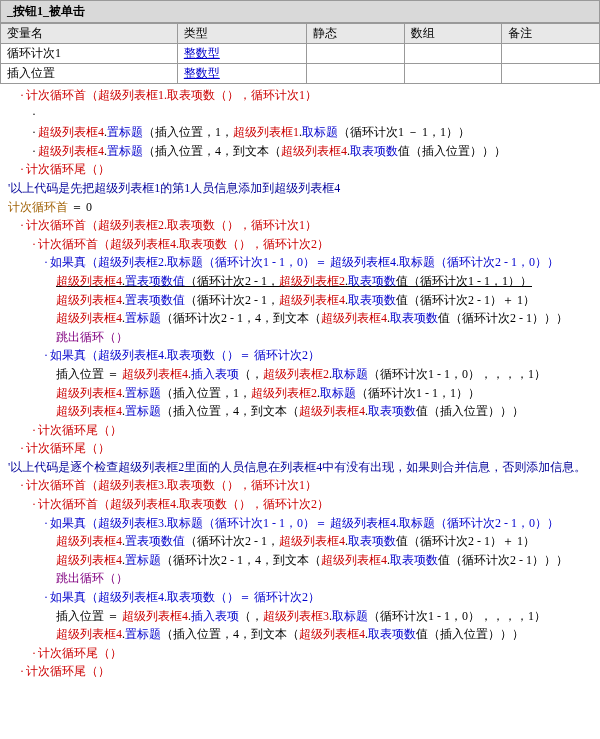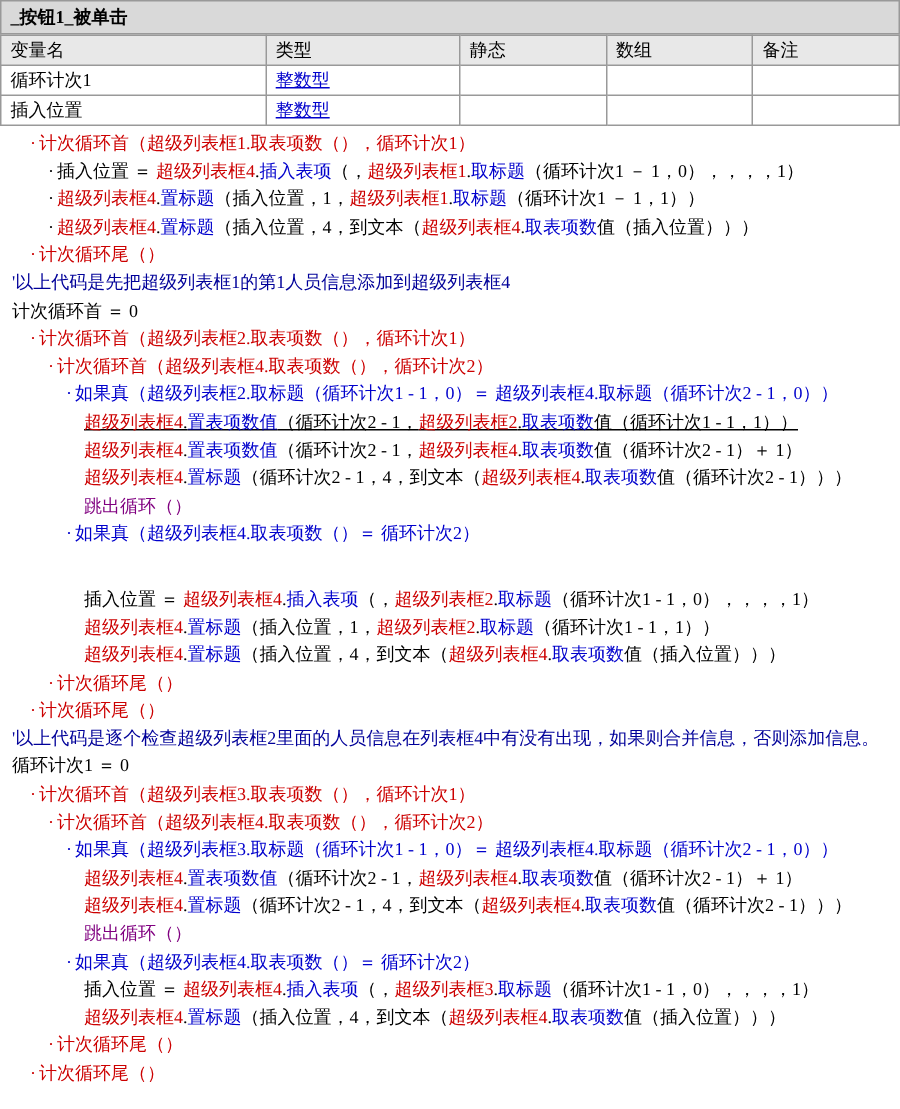--- a/index.html
+++ b/index.html
@@ -86,42 +86,41 @@
         <td style="color: rgb(0, 0, 204); text-decoration: underline;">整数型</td>
         <td></td>
         <td></td>
         <td></td>
       </tr>
     </tbody>
 </table>
 
 <div class="code-area" id="code-area">
 <div class="line indent1" style="color: rgb(204, 0, 0);"><span style="margin-right: 2px; color: rgb(204, 0, 0);">·</span><span>计次循环首（超级列表框1.取表项数（），循环计次1）</span></div>
-    <div class="line indent2" style="color: rgb(0, 0, 0);"><span style="margin-right: 2px; color: rgb(0, 0, 0);">·</span><span>插入位置 ＝ <span style="color:#c00">超级列表框4</span>.<span style="color:#00c">插入表项</span>（，<span style="color:#c00">超级列表框1</span>.<span style="color:#00c">取标题</span>（循环计次1 － 1，0），，，，1）</span></div>
+    <div class="line indent2" style="color: rgb(0, 0, 0);"><span style="margin-right: 2px; color: rgb(0, 0, 0);">·</span></div>
     <div class="line indent2" style="color: rgb(0, 0, 0);"><span style="margin-right: 2px; color: rgb(0, 0, 0);">·</span><span><span style="color:#c00">超级列表框4</span>.<span style="color:#00c">置标题</span>（插入位置，1，<span style="color:#c00">超级列表框1</span>.<span style="color:#00c">取标题</span>（循环计次1 － 1，1））</span></div>
     <div class="line indent2" style="color: rgb(0, 0, 0);"><span style="margin-right: 2px; color: rgb(0, 0, 0);">·</span><span><span style="color:#c00">超级列表框4</span>.<span style="color:#00c">置标题</span>（插入位置，4，到文本（<span style="color:#c00">超级列表框4</span>.<span style="color:#00c">取表项数</span>值（插入位置）））</span></div>
     <div class="line indent1" style="color: rgb(204, 0, 0);"><span style="margin-right: 2px; color: rgb(204, 0, 0);">·</span><span>计次循环尾（）</span></div>
     <div class="line indent0" style="color: rgb(0, 0, 153);"><span>'以上代码是先把超级列表框1的第1人员信息添加到超级列表框4</span></div>
-    <div class="line indent0" style="color: rgb(0, 0, 0);"><span><span style="color:#000000">计次循环首</span> ＝ 0</span></div>
+    <div class="line indent0" style="color: rgb(0, 0, 0);"><span><span style="color:#a16207">计次循环首</span> ＝ 0</span></div>
     <div class="line indent1" style="color: rgb(204, 0, 0);"><span style="margin-right: 2px; color: rgb(204, 0, 0);">·</span><span>计次循环首（超级列表框2.取表项数（），循环计次1）</span></div>
     <div class="line indent2" style="color: rgb(204, 0, 0);"><span style="margin-right: 2px; color: rgb(204, 0, 0);">·</span><span>计次循环首（超级列表框4.取表项数（），循环计次2）</span></div>
     <div class="line indent3" style="color: rgb(0, 0, 204);"><span style="margin-right: 2px; color: rgb(0, 0, 204);">·</span><span>如果真（超级列表框2.取标题（循环计次1 - 1，0）＝ 超级列表框4.取标题（循环计次2 - 1，0））</span></div>
     <div class="line indent4" style="color: rgb(0, 0, 0); text-decoration: underline;"><span><span style="color:#c00">超级列表框4</span>.<span style="color:#00c">置表项数值</span>（循环计次2 - 1，<span style="color:#c00">超级列表框2</span>.<span style="color:#00c">取表项数</span>值（循环计次1 - 1，1））</span></div>
     <div class="line indent4" style="color: rgb(0, 0, 0);"><span><span style="color:#c00">超级列表框4</span>.<span style="color:#00c">置表项数值</span>（循环计次2 - 1，<span style="color:#c00">超级列表框4</span>.<span style="color:#00c">取表项数</span>值（循环计次2 - 1）＋ 1）</span></div>
     <div class="line indent4" style="color: rgb(0, 0, 0);"><span><span style="color:#c00">超级列表框4</span>.<span style="color:#00c">置标题</span>（循环计次2 - 1，4，到文本（<span style="color:#c00">超级列表框4</span>.<span style="color:#00c">取表项数</span>值（循环计次2 - 1）））</span></div>
     <div class="line indent4" style="color: rgb(128, 0, 128);"><span>跳出循环（）</span></div>
     <div class="line indent3" style="color: rgb(0, 0, 0);"><span></span></div>
     <div class="line indent3" style="color: rgb(0, 0, 204);"><span style="margin-right: 2px; color: rgb(0, 0, 204);">·</span><span>如果真（超级列表框4.取表项数（）＝ 循环计次2）</span></div>
-    <div class="line indent4" style="color: rgb(0, 0, 0); margin-top: 25px;"><span>插入位置 ＝ <span style="color:#c00">超级列表框4</span>.<span style="color:#00c">插入表项</span>（，<span style="color:#c00">超级列表框2</span>.<span style="color:#00c">取标题</span>（循环计次1 - 1，0），，，，1）</span></div>
+    <div class="line indent4" style="color: rgb(0, 0, 0);"><span>插入位置 ＝ <span style="color:#c00">超级列表框4</span>.<span style="color:#00c">插入表项</span>（，<span style="color:#c00">超级列表框2</span>.<span style="color:#00c">取标题</span>（循环计次1 - 1，0），，，，1）</span></div>
     <div class="line indent4" style="color: rgb(0, 0, 0);"><span><span style="color:#c00">超级列表框4</span>.<span style="color:#00c">置标题</span>（插入位置，1，<span style="color:#c00">超级列表框2</span>.<span style="color:#00c">取标题</span>（循环计次1 - 1，1））</span></div>
     <div class="line indent4" style="color: rgb(0, 0, 0);"><span><span style="color:#c00">超级列表框4</span>.<span style="color:#00c">置标题</span>（插入位置，4，到文本（<span style="color:#c00">超级列表框4</span>.<span style="color:#00c">取表项数</span>值（插入位置）））</span></div>
     <div class="line indent2" style="color: rgb(204, 0, 0);"><span style="margin-right: 2px; color: rgb(204, 0, 0);">·</span><span>计次循环尾（）</span></div>
     <div class="line indent1" style="color: rgb(204, 0, 0);"><span style="margin-right: 2px; color: rgb(204, 0, 0);">·</span><span>计次循环尾（）</span></div>
     <div class="line indent0" style="color: rgb(0, 0, 153);"><span>'以上代码是逐个检查超级列表框2里面的人员信息在列表框4中有没有出现，如果则合并信息，否则添加信息。</span></div>
-    <div class="line indent0" style="color: rgb(0, 0, 0);"><span>循环计次1 ＝ 0</span></div>
     <div class="line indent1" style="color: rgb(204, 0, 0);"><span style="margin-right: 2px; color: rgb(204, 0, 0);">·</span><span>计次循环首（超级列表框3.取表项数（），循环计次1）</span></div>
     <div class="line indent2" style="color: rgb(204, 0, 0);"><span style="margin-right: 2px; color: rgb(204, 0, 0);">·</span><span>计次循环首（超级列表框4.取表项数（），循环计次2）</span></div>
     <div class="line indent3" style="color: rgb(0, 0, 204);"><span style="margin-right: 2px; color: rgb(0, 0, 204);">·</span><span>如果真（超级列表框3.取标题（循环计次1 - 1，0）＝ 超级列表框4.取标题（循环计次2 - 1，0））</span></div>
     <div class="line indent4" style="color: rgb(0, 0, 0);"><span><span style="color:#c00">超级列表框4</span>.<span style="color:#00c">置表项数值</span>（循环计次2 - 1，<span style="color:#c00">超级列表框4</span>.<span style="color:#00c">取表项数</span>值（循环计次2 - 1）＋ 1）</span></div>
     <div class="line indent4" style="color: rgb(0, 0, 0);"><span><span style="color:#c00">超级列表框4</span>.<span style="color:#00c">置标题</span>（循环计次2 - 1，4，到文本（<span style="color:#c00">超级列表框4</span>.<span style="color:#00c">取表项数</span>值（循环计次2 - 1）））</span></div>
     <div class="line indent4" style="color: rgb(128, 0, 128);"><span>跳出循环（）</span></div>
     <div class="line indent3" style="color: rgb(0, 0, 0);"><span></span></div>
     <div class="line indent3" style="color: rgb(0, 0, 204);"><span style="margin-right: 2px; color: rgb(0, 0, 204);">·</span><span>如果真（超级列表框4.取表项数（）＝ 循环计次2）</span></div>
     <div class="line indent4" style="color: rgb(0, 0, 0);"><span>插入位置 ＝ <span style="color:#c00">超级列表框4</span>.<span style="color:#00c">插入表项</span>（，<span style="color:#c00">超级列表框3</span>.<span style="color:#00c">取标题</span>（循环计次1 - 1，0），，，，1）</span></div>
     <div class="line indent4" style="color: rgb(0, 0, 0);"><span><span style="color:#c00">超级列表框4</span>.<span style="color:#00c">置标题</span>（插入位置，4，到文本（<span style="color:#c00">超级列表框4</span>.<span style="color:#00c">取表项数</span>值（插入位置）））</span></div>

